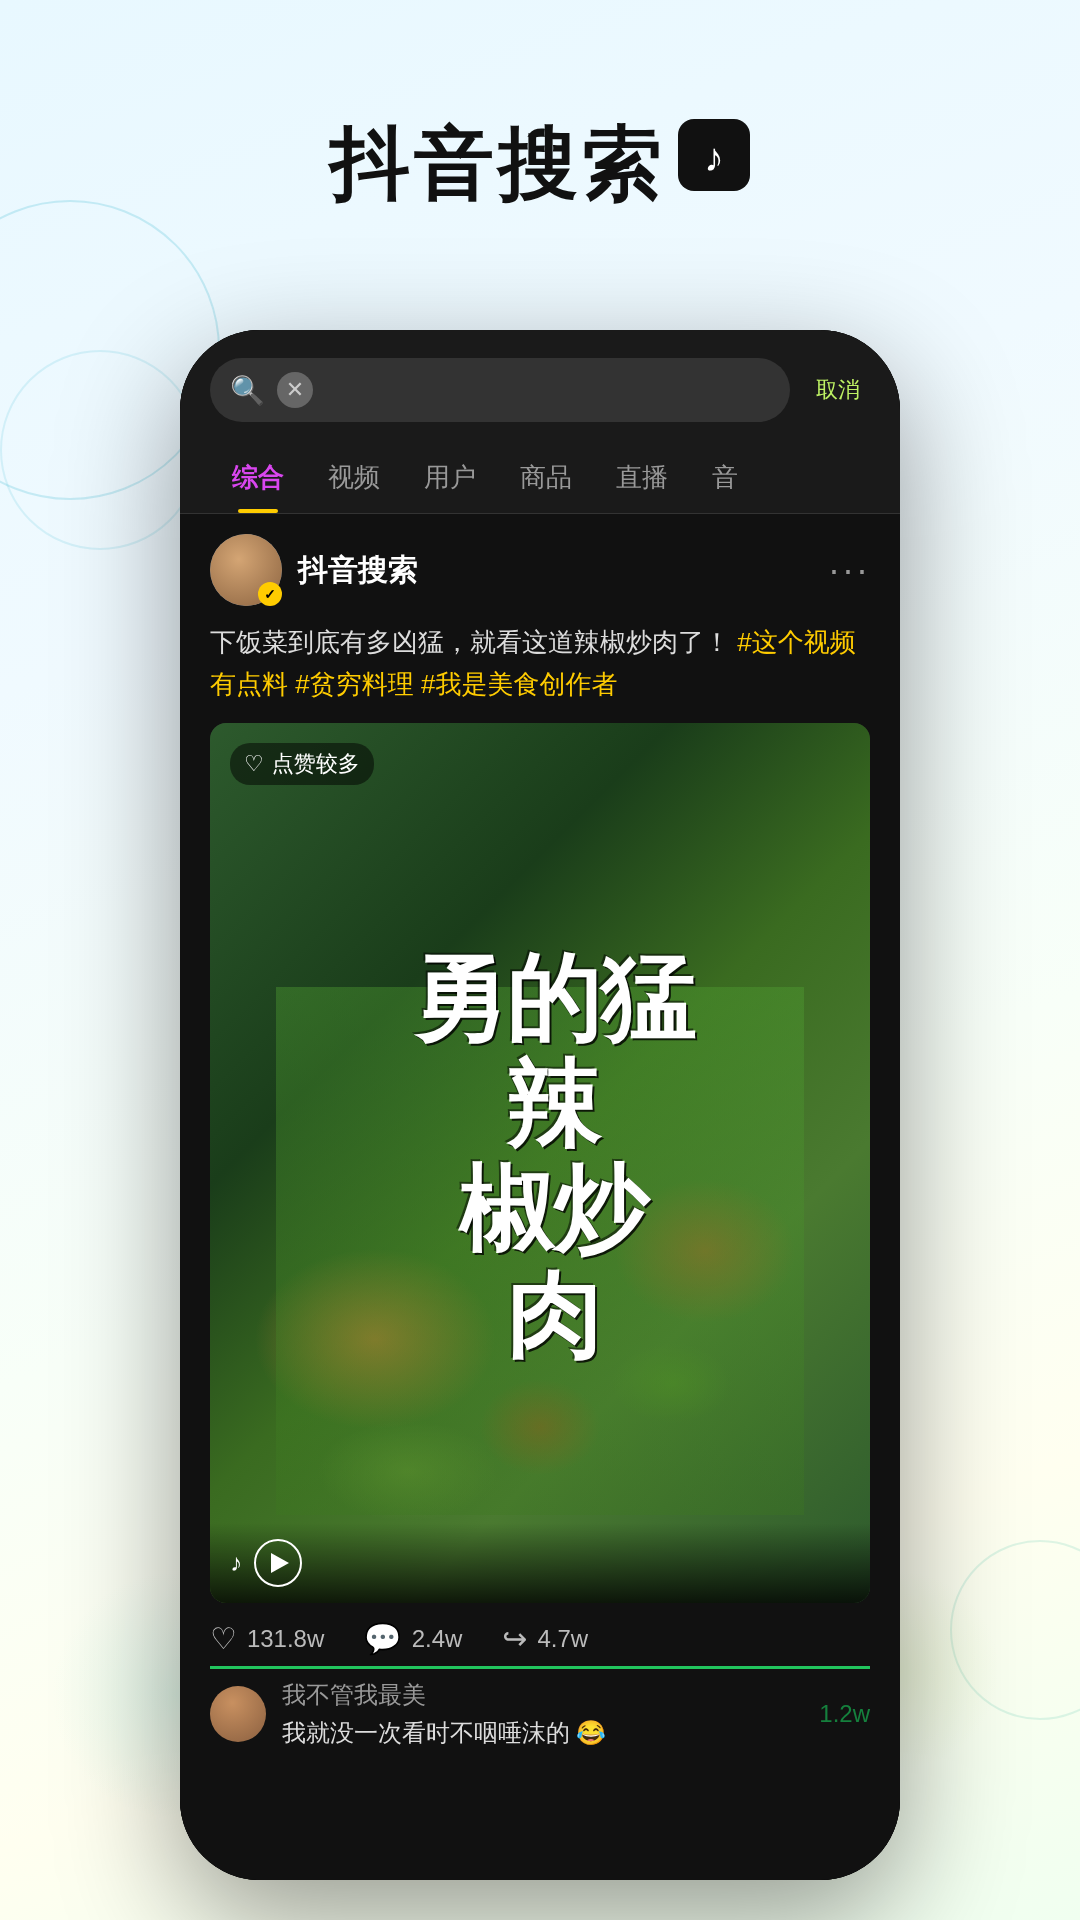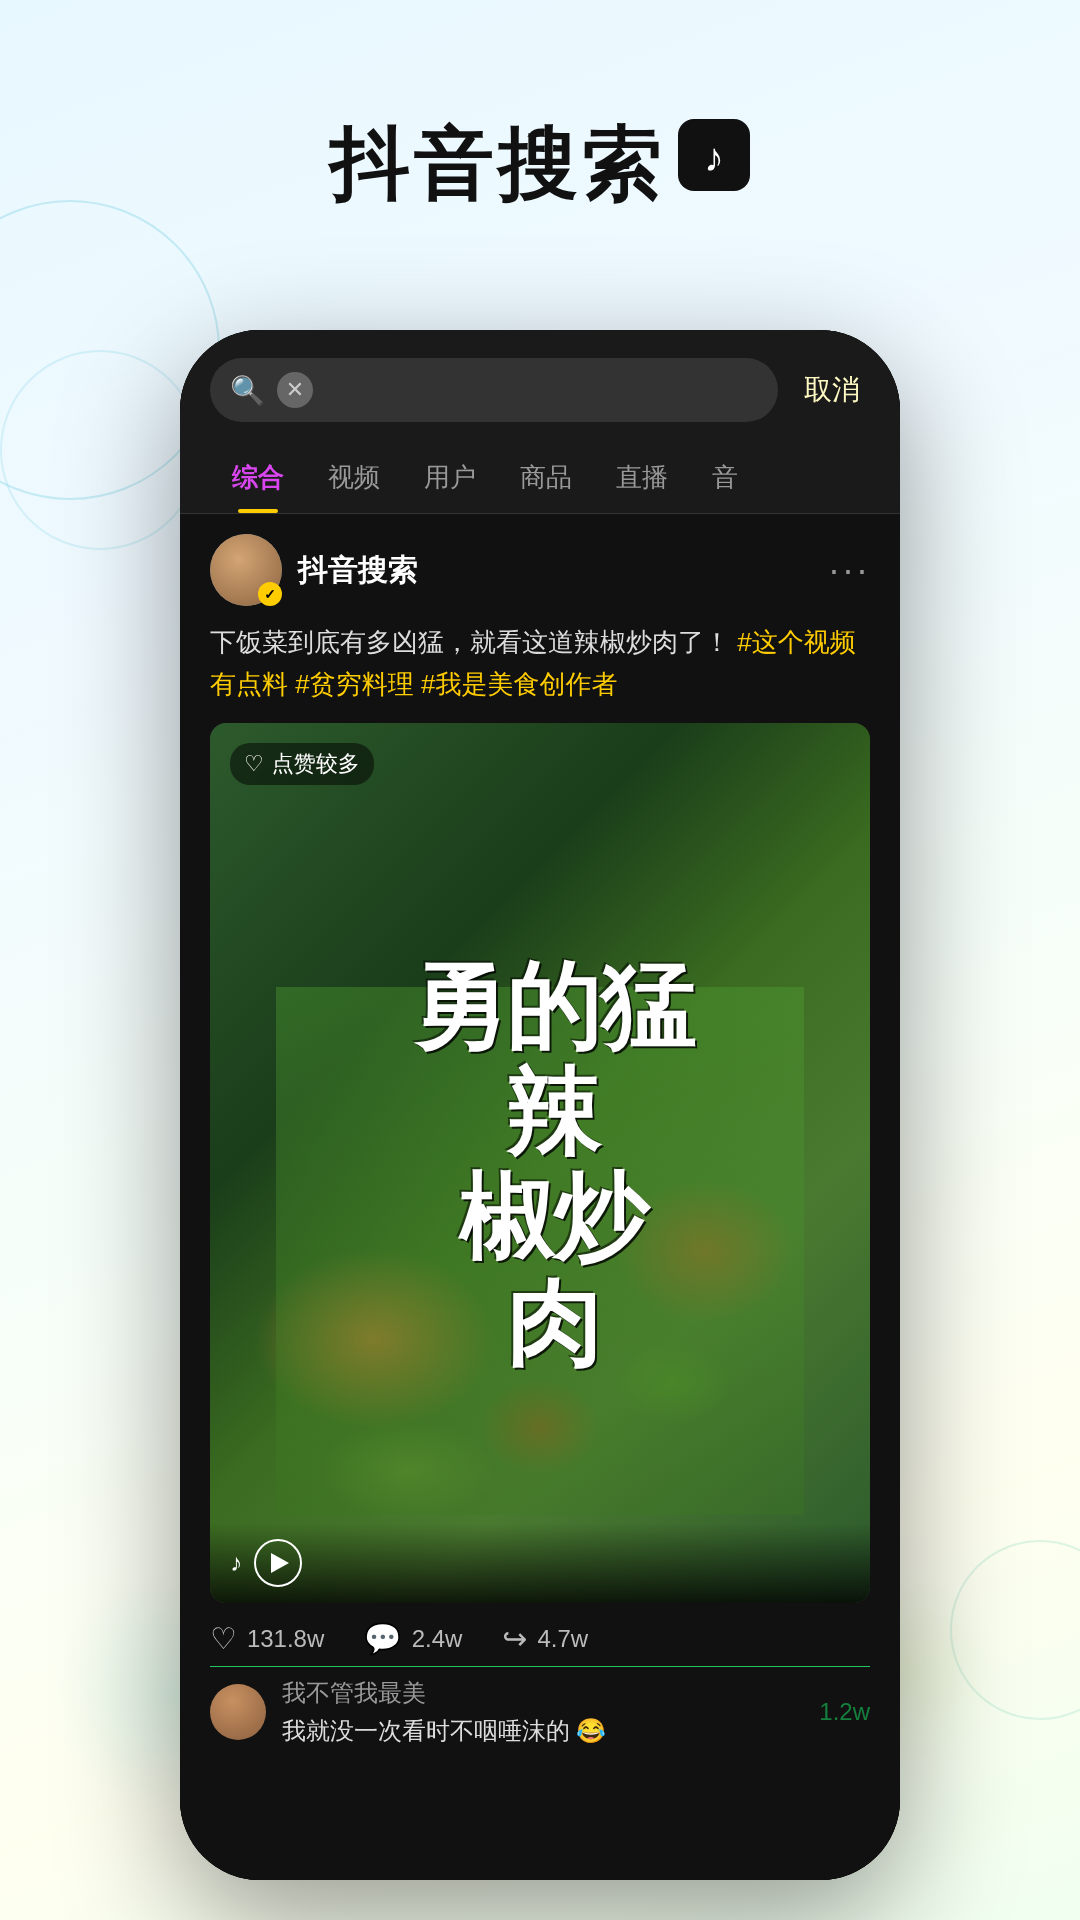--- a/index.html
+++ b/index.html
@@ -167,22 +167,22 @@
       background: #666;
       border-radius: 50%;
       display: flex;
       align-items: center;
       justify-content: center;
       color: #ccc;
       font-size: 22px;
     }
 
     .cancel-btn {
-      color: #fef9c3;
-      font-size: 28px;
+      color: #bef264;
+      font-size: 22px;
       flex-shrink: 0;
       padding: 0 10px;
     }
 
     
     .tabs-container {
       background: #1a1a1a;
       display: flex;
       padding: 0 30px;
       border-bottom: 1px solid #333;
@@ -342,21 +342,21 @@
       justify-content: center;
     }
 
     .video-big-text {
       font-size: 96px;
       font-weight: 900;
       color: #fff;
       text-align: center;
       line-height: 1.1;
       text-shadow: 2px 2px 0 rgba(0,0,0,0.8), -2px -2px 0 rgba(0,0,0,0.5);
-      font-family: Liberation Sans, sans-serif;
+      font-family: Liberation Mono, monospace;
       letter-spacing: -2px;
       margin-left: 28px;
     }
 
     .likes-badge {
       position: absolute;
       top: 20px;
       left: 20px;
       display: flex;
       align-items: center;
@@ -438,21 +438,21 @@
     .stat-icon {
       font-size: 30px;
     }
 
     
     .comment-preview {
       display: flex;
       gap: 16px;
       align-items: center;
       padding-top: 10px;
-      border-top: 1px solid #22c55e;
+      border-top: 3px solid #22c55e;
     }
 
     .comment-avatar {
       width: 56px;
       height: 56px;
       border-radius: 50%;
       background: radial-gradient(circle at 40% 30%, #c89060, #8b6040);
       flex-shrink: 0;
     }
 

